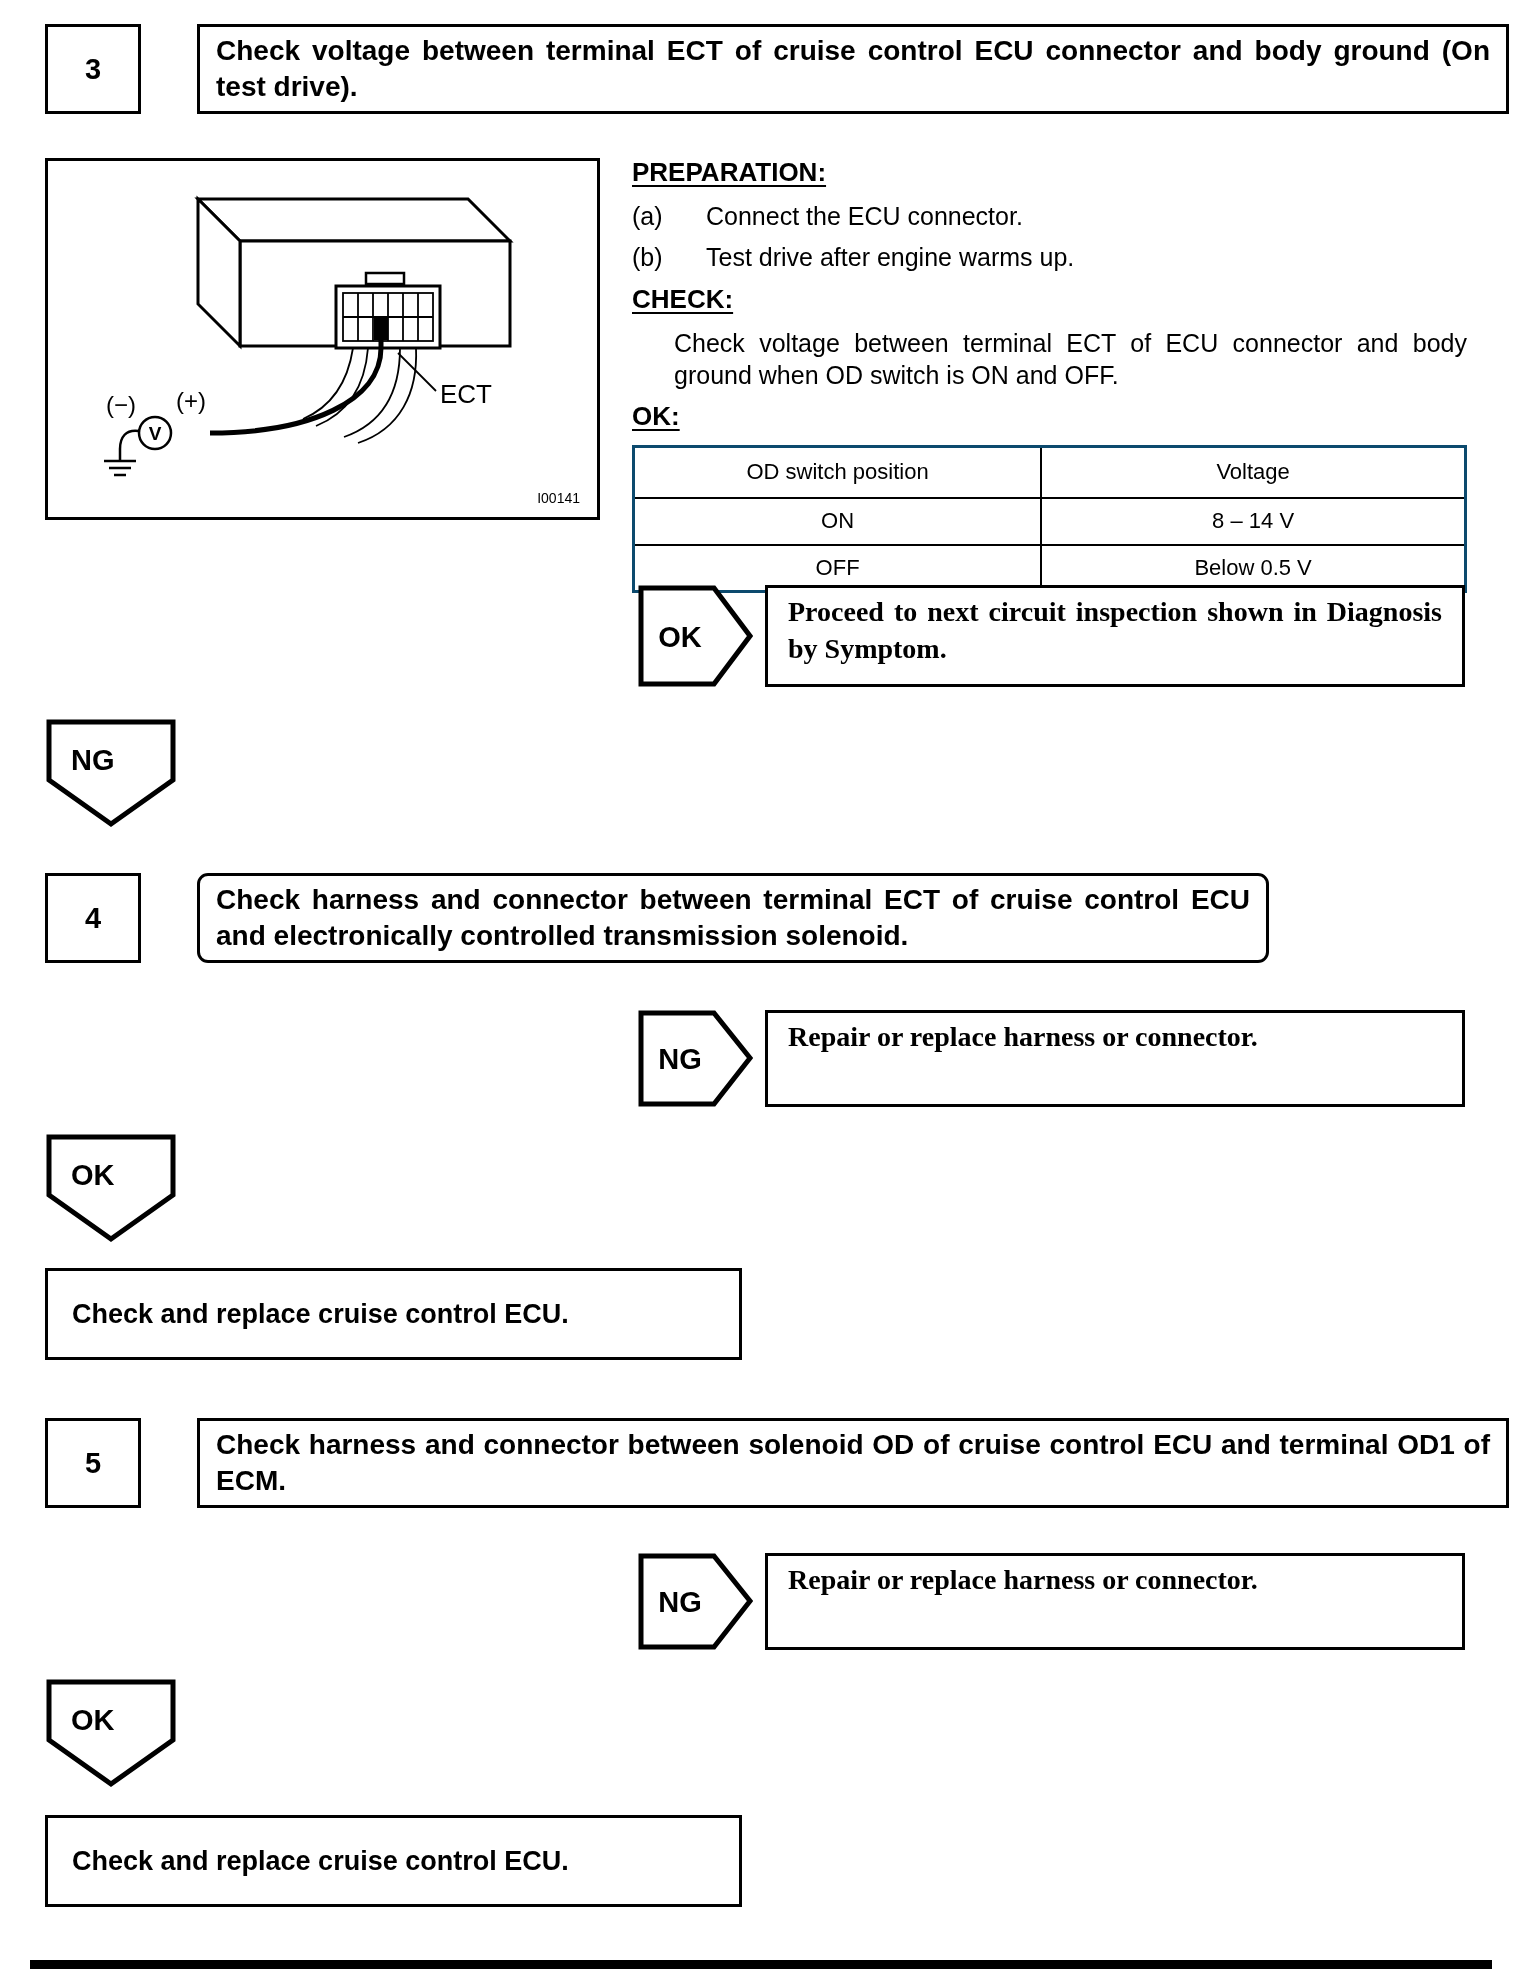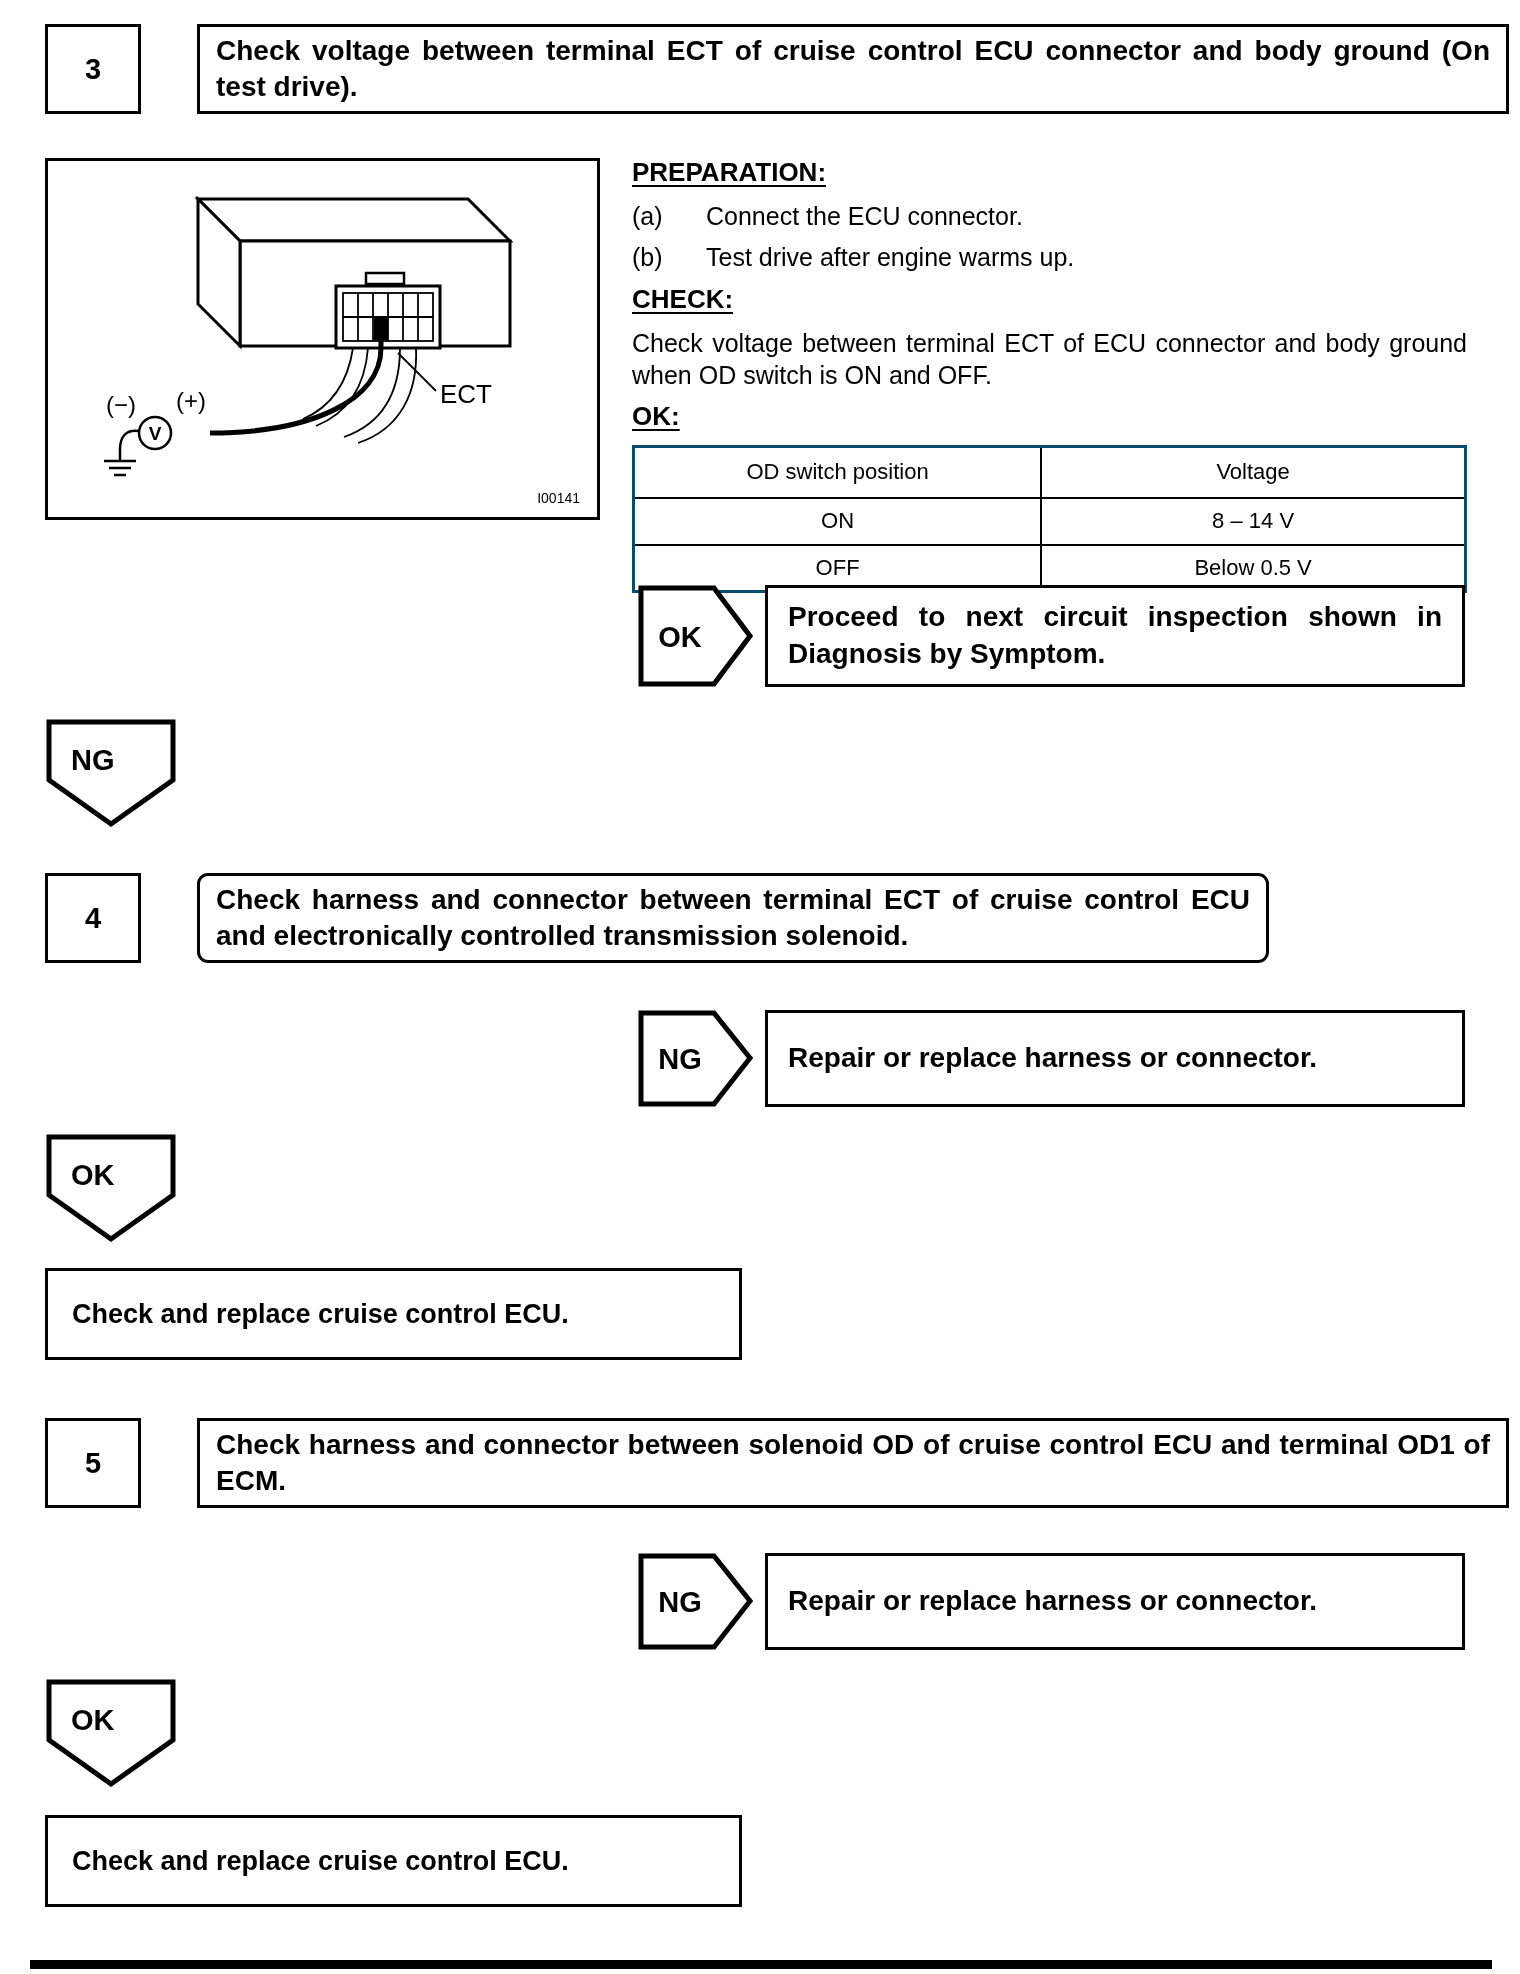--- a/index.html
+++ b/index.html
@@ -22,37 +22,38 @@
   }
 
   
   .proc { width:835px; font-size:25px; line-height:1.3; }
   .proc-heading {
     font-weight:bold; font-size:26px; text-decoration:underline;
     text-underline-offset:4px; margin-bottom:10px; margin-top:6px;
   }
   .proc-item { display:flex; margin-bottom:9px; }
   .proc-item .marker { width:74px; flex:0 0 74px; }
-  .proc-text { text-align:justify; margin-bottom:8px; }
+  .proc-text { text-align:justify; margin-bottom:8px;margin-left:42px; }
 
   
   table.spec { border-collapse:collapse; width:100%; margin-top:12px; border:3px solid #0c4a6e; }
   table.spec th, table.spec td {
     border:2px solid #000; text-align:center; font-size:22px; font-weight:normal; padding:8px 6px;
   }
   table.spec th { padding:10px 6px; }
   table.spec th:first-child, table.spec td:first-child { width:49%; }
 
   
   svg .tag-shape { fill:#fff; stroke:#000; stroke-width:5; }
   svg text { font-family:"Liberation Sans", sans-serif; fill:#000; }
   svg .tag-label { font-weight:bold; font-size:29px; }
   .branch-box {
-    display:flex; align-items:center; font-weight:bold; font-size:28px; line-height:1.32;
+    display:flex; font-weight:bold; font-size:28px; line-height:1.32;
     padding:6px 20px;
+    font-family:Liberation Serif, serif;
   }
   .branch-box .just { text-align:justify; }
   .result-box {
     display:flex; align-items:center; font-weight:bold; font-size:27px; padding:3px 24px;
   }
 
   
   .fig-face { fill:#fff; stroke:#000; stroke-width:3; }
   .fig-line { fill:none; stroke:#000; stroke-width:2.5; }
   .fig-thin { fill:none; stroke:#000; stroke-width:1.8; }

